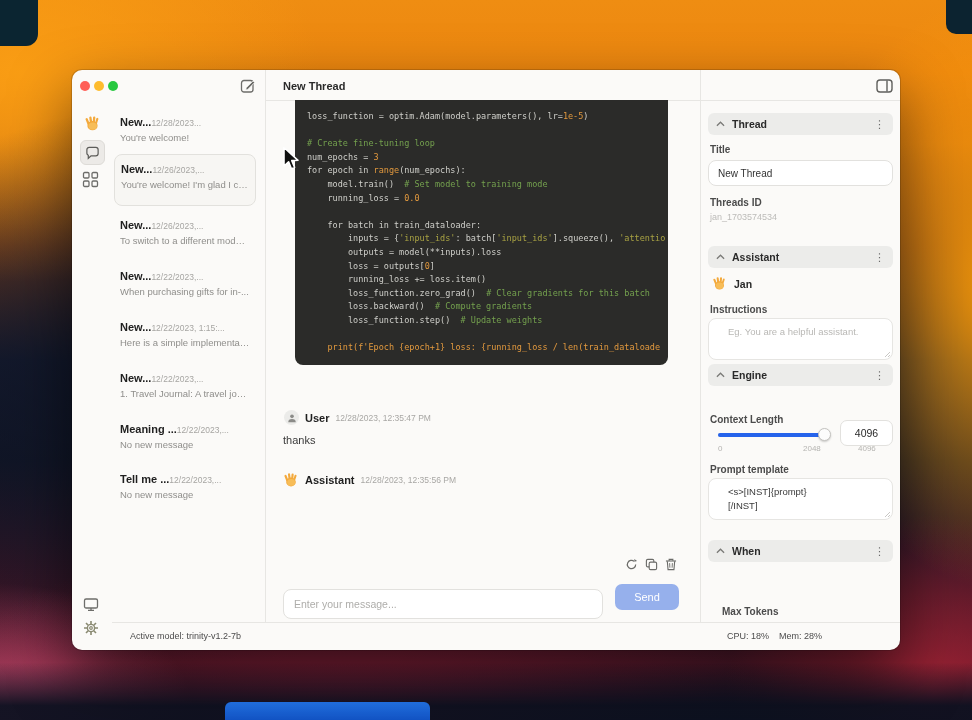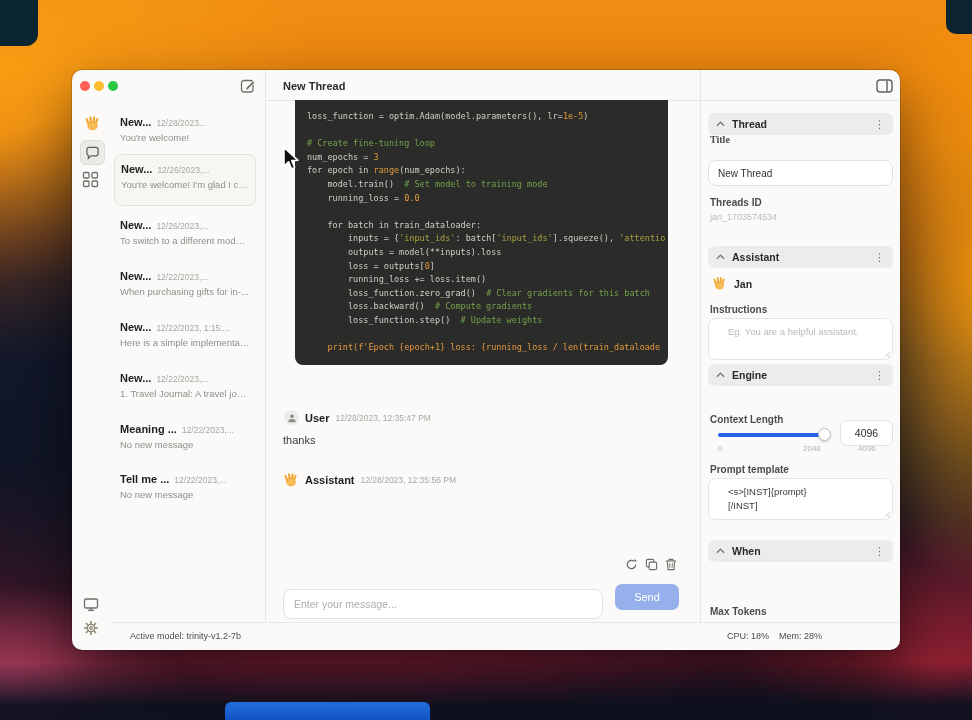--- a/index.html
+++ b/index.html
@@ -33,21 +33,21 @@
   .win-title { position:absolute; left:211px; top:10px; font-size:11px; font-weight:bold; color:#2a2a2a; }
   .icon-btn { position:absolute; background:none; border:none; cursor:pointer; line-height:0; }
 
   
   .rail-item { position:absolute; line-height:0; }
   .rail-sel { position:absolute; left:8px; top:70px; width:25px; height:25px; background:#eceae7; border:1px solid #dddbd7; border-radius:6px; }
 
   
   .titem { position:absolute; left:48px; width:130px; height:38px; cursor:pointer; }
   .titem.sel { left:42px; width:142px; height:52px; background:#f7f6f3; border:1px solid #e2e1dd; border-radius:8px; padding:8px 6px 0 6px; }
-  .trow { display:flex; align-items:baseline; gap:5px; white-space:nowrap; overflow:hidden; }
+  .trow { display:flex; align-items:baseline; white-space:nowrap; overflow:hidden; }
   .ttitle { font-size:11px; font-weight:bold; color:#1f1f1f; }
   .tdate { font-size:8.5px; color:#a6a5a2; }
   .tprev { margin-top:4px; font-size:9.5px; color:#8f8e8b; white-space:nowrap; overflow:hidden; text-overflow:ellipsis; }
 
   
   .code { position:absolute; left:223px; top:30px; width:373px; height:265px; background:#2b2b29; border-radius:0 0 8px 8px; padding:10px 12px; overflow:hidden; font-family:"DejaVu Sans Mono", monospace; font-size:8.5px; line-height:13.6px; color:#cfcfca; white-space:pre; }
   .tk-c { color:#74a14e; } .tk-s { color:#a8a243; } .tk-n { color:#e2993e; }
 
   
   .msg-head { position:absolute; display:flex; align-items:center; gap:6px; }
@@ -297,21 +297,21 @@
     <input class="chat-input" placeholder="Enter your message..." style="">
     <button class="send-btn">Send</button>
 
     <div class="phead" style="top:43px;justify-content:flex-end;">
       <svg width="9" height="6" viewBox="0 0 10 6">
           <polyline points="1,5 5,1 9,5" fill="none" stroke="#7a7a77" stroke-width="1.4"></polyline>
         </svg>
       <span class="plabel">Thread</span>
       <span class="kebab">⋮</span>
     </div>
-    <div class="plabel-sm" style="top:64px;font-family:Liberation Serif, serif;">Title</div>
+    <div class="plabel-sm" style="top:74px;">Title</div>
     <input class="pfield inp" style="top: 90px;" value="New Thread">
     <div class="plabel-sm" style="top:127px;">Threads ID</div>
     <div class="pid" style="top:142px;">jan_1703574534</div>
 
     <div class="phead" style="top:176px;">
       <svg width="9" height="6" viewBox="0 0 10 6">
           <polyline points="1,5 5,1 9,5" fill="none" stroke="#7a7a77" stroke-width="1.4"></polyline>
         </svg>
       <span class="plabel">Assistant</span>
       <span class="kebab">⋮</span>
@@ -360,21 +360,21 @@
         <line x1="4" y1="6" x2="6" y2="4" stroke="#c9c8c5" stroke-width="1"></line>
       </svg>
 
     <div class="phead" style="top:470px;">
       <svg width="9" height="6" viewBox="0 0 10 6">
           <polyline points="1,5 5,1 9,5" fill="none" stroke="#7a7a77" stroke-width="1.4"></polyline>
         </svg>
       <span class="plabel">When</span>
       <span class="kebab">⋮</span>
     </div>
-    <div class="plabel-sm" style="top:536px;">Max Tokens</div>
+    <div class="plabel-sm" style="top:536px;margin-left:12px;">Max Tokens</div>
 
     <div class="statusbar">
       <div class="line"></div>
       <span class="status-left">Active model: trinity-v1.2-7b</span>
       <span class="status-right">
         <span>CPU: 18%</span>
         <span>Mem: 28%</span>
         <span class="ver">Jan v0.4.3-95</span>
       </span>
     </div>

